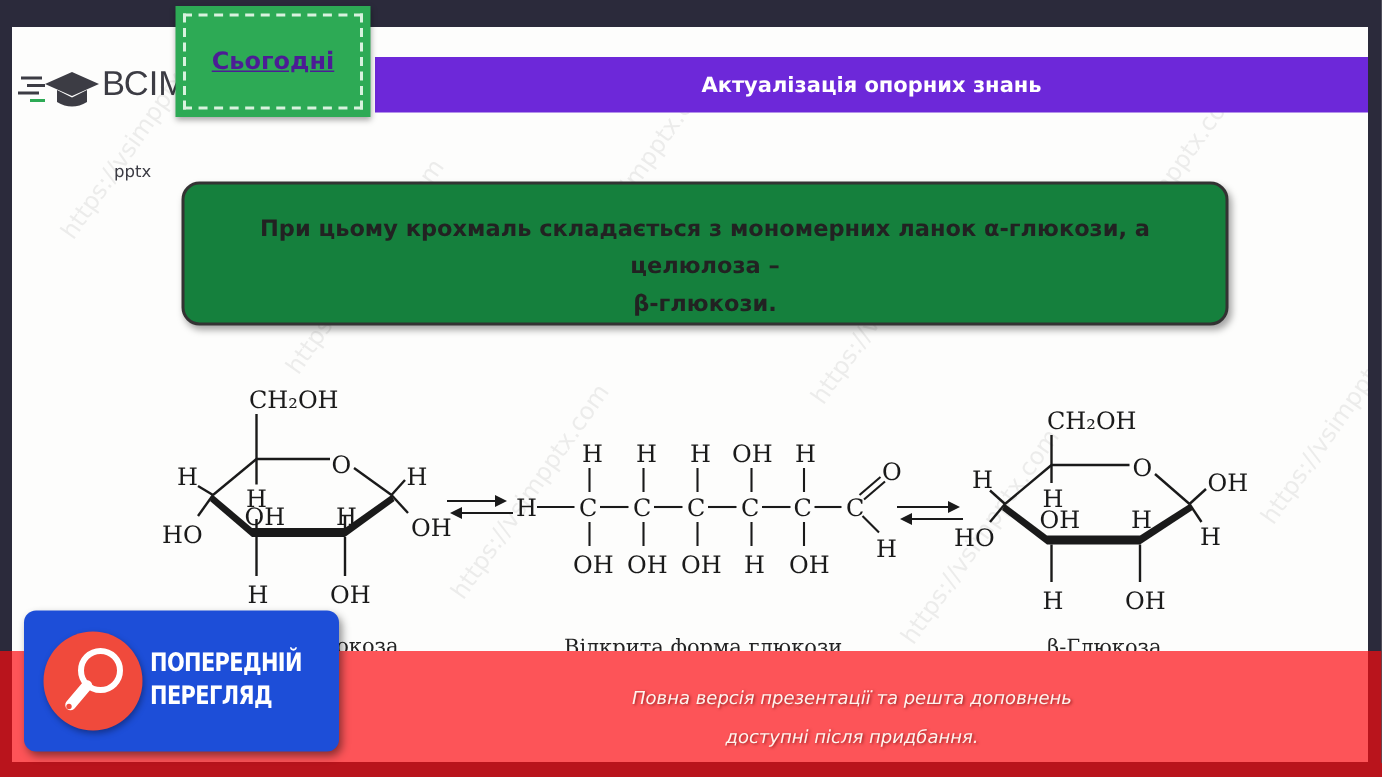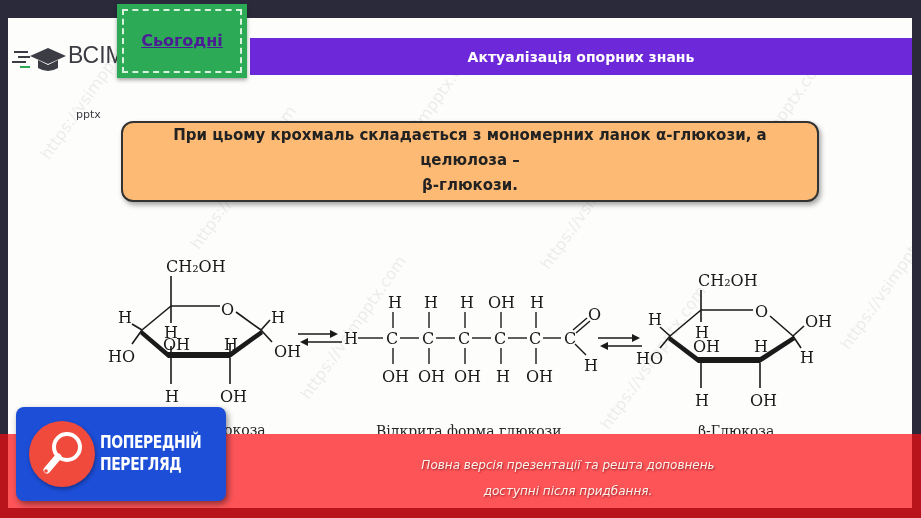--- a/index.html
+++ b/index.html
@@ -12,21 +12,21 @@
     .logo-sub { position: absolute; left: 64px; top: 30px; font-family: "DejaVu Sans", sans-serif; font-size: 11px; color: #3c3c44; margin-top: 40px; }
 
     .date-badge { position: absolute; left: 117px; top: 4px; width: 130px; height: 74px; background: #2daa55; box-shadow: 0 2px 4px rgba(0,0,0,0.35); }
     .date-badge-inner { position: absolute; left: 5px; top: 5px; right: 5px; bottom: 5px; border: 2px dashed #d8f2de; display: flex; flex-direction: column; align-items: center; justify-content: center; }
     .date-badge-label { font-family: "DejaVu Sans", sans-serif; font-weight: bold; font-size: 16px; color: #4c1d95; line-height: 24px; text-decoration: underline; }
     .date-badge-value { font-family: "DejaVu Sans", sans-serif; font-weight: bold; font-size: 18px; color: #ffffff; line-height: 24px; }
 
     .title-bar { position: absolute; left: 242px; top: 20px; width: 662px; height: 37px; background: #6d28d9; display: flex; align-items: center; justify-content: center; }
     .title-text { font-family: "DejaVu Sans", sans-serif; font-weight: bold; font-size: 14px; color: #ffffff; }
 
-    .callout { position: absolute; left: 113px; top: 103px; width: 698px; height: 81px; background: #fdba74; border: 2px solid #333333; border-radius: 12px; box-shadow: 2px 3px 5px rgba(0,0,0,0.35); display: flex; align-items: flex-start; justify-content: center; padding: 0 10px; }
+    .callout { position: absolute; left: 113px; top: 103px; width: 698px; height: 96px; background: #15803d; border: 2px solid #333333; border-radius: 12px; box-shadow: 2px 3px 5px rgba(0,0,0,0.35); display: flex; align-items: flex-end; justify-content: center; padding: 0 10px; }
     .callout-text { font-family: "DejaVu Sans", sans-serif; font-weight: bold; font-size: 15px; line-height: 25px; color: #222222; text-align: center; }
 
     .diagram { position: absolute; left: 0; top: 0; width: 904px; height: 490px; }
     .chem { font-family: "DejaVu Serif", "Liberation Serif", serif; font-size: 16px; fill: #1a1a1a; }
     .caption { font-family: "DejaVu Serif", "Liberation Serif", serif; font-size: 14px; fill: #222222; }
 
     .footer-band { position: absolute; left: 0; top: 434px; width: 921px; height: 84px; background: #b9141c; }
     .footer-inner { position: absolute; left: 8px; top: 434px; width: 904px; height: 74px; background: #fd5458; }
     .footer-text { position: absolute; left: 288px; top: 452px; width: 560px; font-family: "DejaVu Sans", sans-serif; font-style: italic; font-size: 12px; line-height: 26px; color: #fff4ee; text-align: center; text-shadow: 1px 1px 2px rgba(90,0,0,0.6); }
 

